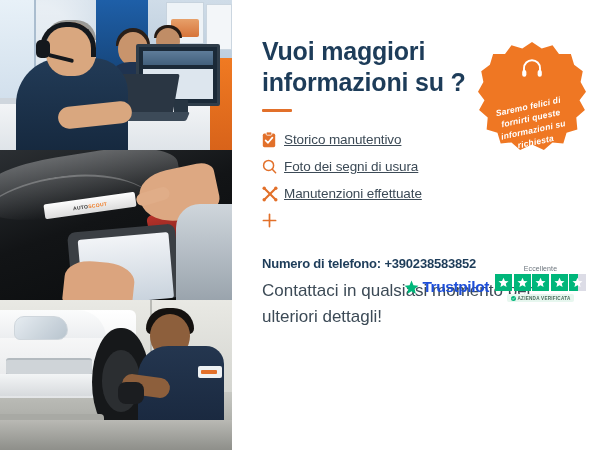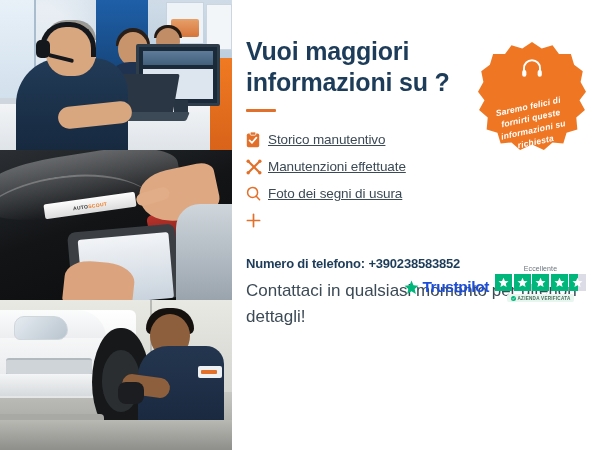--- a/index.html
+++ b/index.html
@@ -291,21 +291,21 @@
     position: absolute; right: 0; bottom: 18px; width: 72px; height: 40px;
     background: linear-gradient(180deg,#c7c8c3,#a6a7a2);
   }
 
   
   .content {
     position: relative;
     flex: 1;
     height: 340px;
     background: #ffffff;
-    padding: 36px 22px 0 14px;
+    padding: 36px 22px 0 30px;
     box-sizing: border-box;
   }
   .headline {
     margin: 0;
     font-size: 25px;
     line-height: 1.22;
     font-weight: bold;
     color: #1d3c59;
     letter-spacing: -0.2px;
     max-width: 210px;
@@ -545,40 +545,40 @@
             <rect x="0.8" y="1.6" width="12.4" height="13.6" rx="1.6" fill="#e2702a"></rect>
             <rect x="4.2" y="0" width="5.6" height="3.2" rx="1" fill="#e2702a" stroke="#ffffff" stroke-width="0.8"></rect>
             <path d="M3.6 8.4 L6 10.8 L10.4 5.6" fill="none" stroke="#ffffff" stroke-width="1.7" stroke-linecap="round" stroke-linejoin="round"></path>
           </svg>
         </span>
         <span class="txt">Storico manutentivo</span>
       </li>
 
       <li>
         <span class="ico">
+          <svg width="15" height="15" viewBox="0 0 15 15">
+            <circle cx="6.6" cy="6.4" r="5" fill="none" stroke="#e2702a" stroke-width="1.5"></circle>
+            <path d="M10.3 10.3 L13.6 13.8" stroke="#e2702a" stroke-width="1.5" stroke-linecap="round"></path>
+          </svg>
+        </span>
+        <span class="txt">Foto dei segni di usura</span>
+      </li>
+
+      <li>
+        <span class="ico">
           <svg width="16" height="16" viewBox="0 0 16 16">
             <path d="M2 2 L14 14" stroke="#e2702a" stroke-width="2.1" stroke-linecap="round"></path>
             <path d="M14 2 L2 14" stroke="#e2702a" stroke-width="2.1" stroke-linecap="round"></path>
             <circle cx="2.2" cy="2.2" r="1.7" fill="#e2702a"></circle>
             <circle cx="13.8" cy="2.2" r="1.7" fill="#e2702a"></circle>
             <circle cx="2.2" cy="13.8" r="1.7" fill="#e2702a"></circle>
             <circle cx="13.8" cy="13.8" r="1.7" fill="#e2702a"></circle>
           </svg>
         </span>
         <span class="txt">Manutenzioni effettuate</span>
-      </li>
-
-      <li>
-        <span class="ico">
-          <svg width="15" height="15" viewBox="0 0 15 15">
-            <circle cx="6.6" cy="6.4" r="5" fill="none" stroke="#e2702a" stroke-width="1.5"></circle>
-            <path d="M10.3 10.3 L13.6 13.8" stroke="#e2702a" stroke-width="1.5" stroke-linecap="round"></path>
-          </svg>
-        </span>
-        <span class="txt">Foto dei segni di usura</span>
       </li>
 
 
       <li>
         <span class="ico">
           <svg width="15" height="15" viewBox="0 0 15 15">
             <path d="M7.5 1.4 V13.6" stroke="#e2702a" stroke-width="1.7" stroke-linecap="round"></path>
             <path d="M1.4 7.5 H13.6" stroke="#e2702a" stroke-width="1.7" stroke-linecap="round"></path>
           </svg>
         </span>

